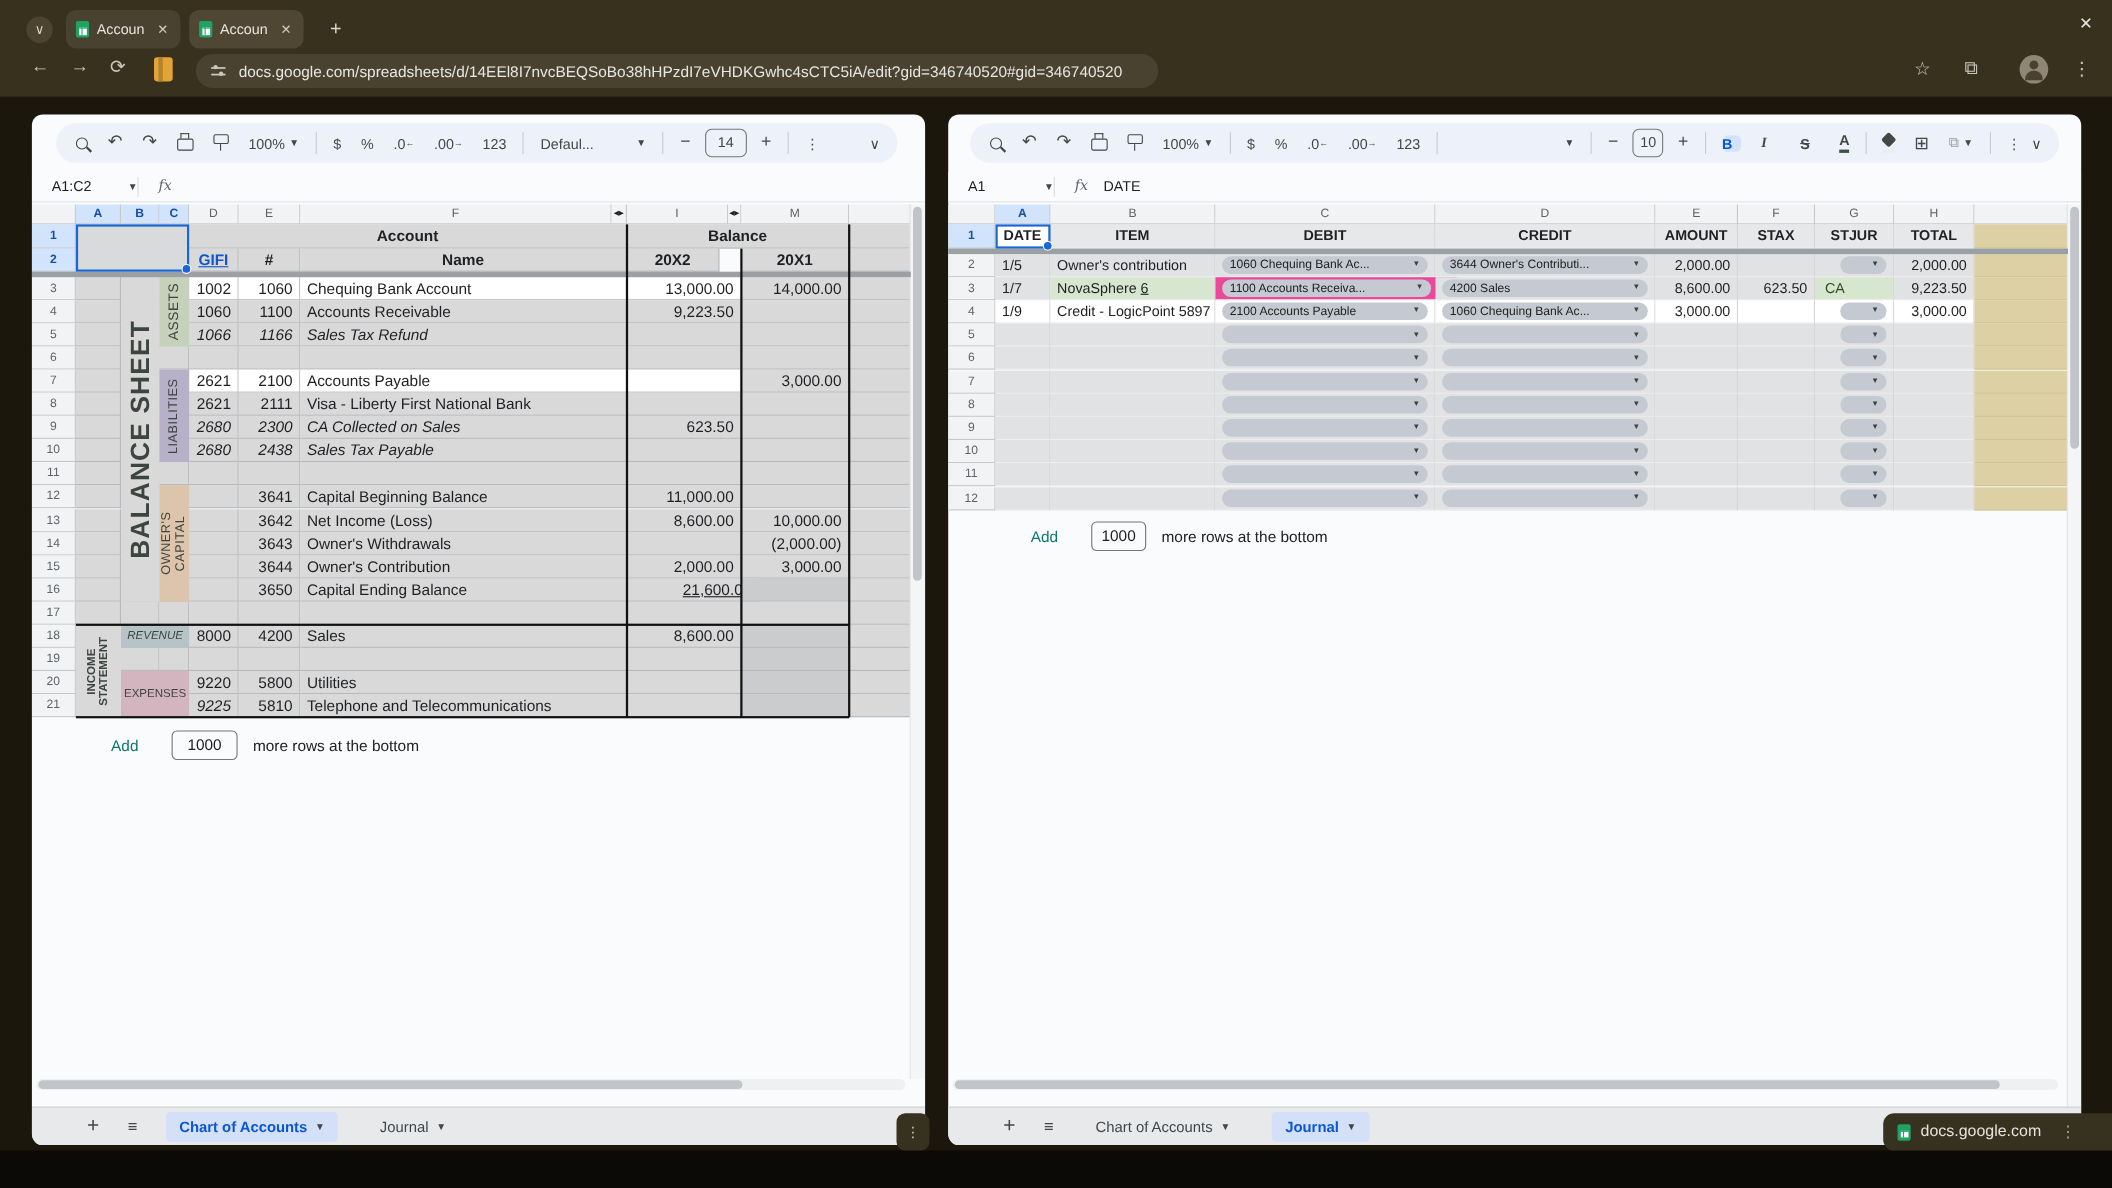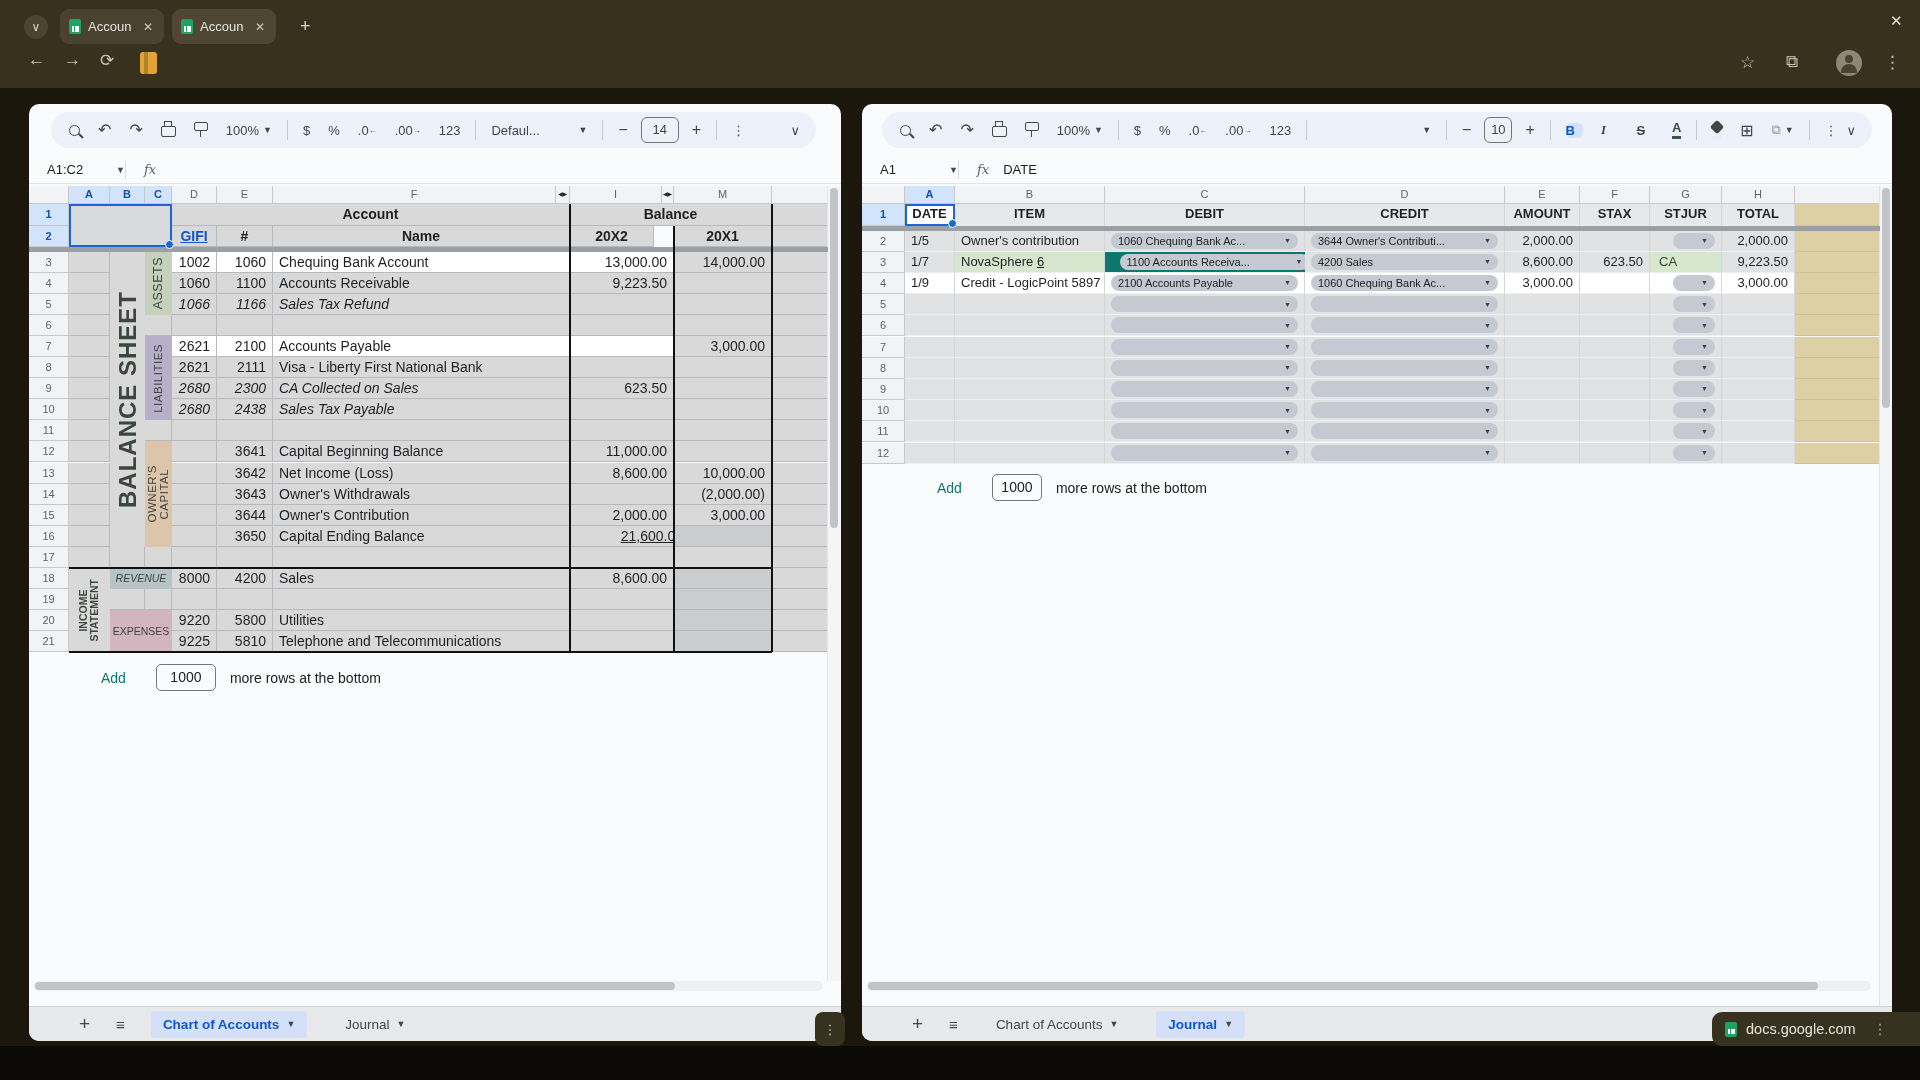--- a/index.html
+++ b/index.html
@@ -114,20 +114,24 @@
     <span class="gsheet"></span>
     <span class="tx">Accoun</span>
     <span class="x">✕</span>
   </div>
   <div class="newtab">+</div>
   <div class="winx">✕</div>
   <div class="navi" style="left:28px;">←</div>
   <div class="navi" style="left:64px;">→</div>
   <div class="navi" style="left:100px;">⟳</div>
   <div class="exticon"></div>
+  <div id="urlpill">
+    <span class="tune"></span>
+    <span>docs.google.com/spreadsheets/d/14EEl8I7nvcBEQSoBo38hHPzdI7eVHDKGwhc4sCTC5iA/edit?gid=346740520#gid=346740520</span>
+  </div>
   <div class="chrright" style="left:1740px;">☆</div>
   <div class="chrright" style="left:1786px;">⧉</div>
   <div class="avatar"></div>
   <div class="chrright" style="left:1884px;">⋮</div>
 </div>
 <div id="deskbg"></div>
 
 <div class="win" id="winL">
   <div class="tpill" style="left:22px;width:765px;">
     <span class="ti" style="margin-left:18px;">
@@ -380,21 +384,21 @@
       <div class="c num" style="left: 143px; top: 423.85px; width: 45px; height: 21.05px; line-height: 20.05px;">9220</div>
       <div class="c num" style="left: 188px; top: 423.85px; width: 56px; height: 21.05px; line-height: 20.05px;">5800</div>
       <div class="c" style="left: 244px; top: 423.85px; width: 297px; height: 21.05px; line-height: 20.05px;">Utilities</div>
       <div class="c num" style="left: 541px; top: 423.85px; width: 104px; height: 21.05px; line-height: 20.05px;"></div>
       <div class="c num dkm" style="left: 645px; top: 423.85px; width: 98px; height: 21.05px; line-height: 20.05px;"></div>
       <div class="c" style="left: 743px; top: 423.85px; width: 56px; height: 21.05px; line-height: 20.05px;"></div>
       <div class="hd" style="left: 0px; top: 444.9px; width: 40px; height: 21.05px; line-height: 20.05px;">21</div>
       <div class="c" style="left: 40px; top: 444.9px; width: 41px; height: 21.05px; line-height: 20.05px;"></div>
       <div class="c" style="left: 81px; top: 444.9px; width: 35px; height: 21.05px; line-height: 20.05px;"></div>
       <div class="c" style="left: 116px; top: 444.9px; width: 27px; height: 21.05px; line-height: 20.05px;"></div>
-      <div class="c num" style="left: 143px; top: 444.9px; width: 45px; height: 21.05px; line-height: 20.05px;">9225</div>
+      <div class="c num" style="left: 143px; top: 444.9px; width: 45px; height: 21.05px; line-height: 20.05px; font-style: italic;">9225</div>
       <div class="c num" style="left: 188px; top: 444.9px; width: 56px; height: 21.05px; line-height: 20.05px;">5810</div>
       <div class="c" style="left: 244px; top: 444.9px; width: 297px; height: 21.05px; line-height: 20.05px;">Telephone and Telecommunications</div>
       <div class="c num" style="left: 541px; top: 444.9px; width: 104px; height: 21.05px; line-height: 20.05px;"></div>
       <div class="c num dkm" style="left: 645px; top: 444.9px; width: 98px; height: 21.05px; line-height: 20.05px;"></div>
       <div class="c" style="left: 743px; top: 444.9px; width: 56px; height: 21.05px; line-height: 20.05px;"></div>
       <div class="ov flexc" style="left: 81px; top: 66px; width: 35px; height: 294.7px; background: rgb(217, 217, 217);">
         <span class="vt" style="font-size:24px;font-weight:bold;letter-spacing:1px;color:#3d453f;">BALANCE SHEET</span>
       </div>
       <div class="ov flexc" style="left: 40px; top: 381.75px; width: 41px; height: 84.2px; background: rgb(217, 217, 217);">
         <span class="vt" style="font-size:10.5px;font-weight:bold;color:#3d453f;">INCOME<br>STATEMENT</span>
@@ -555,21 +559,21 @@
       <div class="c rc flexc" style="left: 788px; top: 44.5px; width: 72px; height: 21.2px; background: rgb(225, 226, 227); justify-content: flex-end;">
         <div class="pill" style="width:42px;justify-content:flex-end;">
           <span class="parr">▼</span>
         </div>
       </div>
       <div class="c rc num" style="left: 860px; top: 44.5px; width: 73px; height: 21.2px; line-height: 20.2px; background: rgb(225, 226, 227);">2,000.00</div>
       <div class="c rc tan" style="left: 933px; top: 44.5px; width: 85px; height: 21.2px; line-height: 20.2px;"></div>
       <div class="hd" style="left: 0px; top: 65.7px; width: 43px; height: 21.2px; line-height: 20.2px;">3</div>
       <div class="c rc" style="left: 43px; top: 65.7px; width: 50px; height: 21.2px; line-height: 20.2px; background: rgb(225, 226, 227);">1/7</div>
       <div class="c rc" style="left: 93px; top: 65.7px; width: 150px; height: 21.2px; line-height: 20.2px; background: rgb(215, 231, 207);">NovaSphere <span style="text-decoration: underline;">6</span></div>
-      <div class="c rc flexc" style="left: 243px; top: 65.7px; width: 220px; height: 21.2px; background: #0f766e; justify-content: center;">
+      <div class="c rc flexc" style="left: 243px; top: 65.7px; width: 220px; height: 21.2px; background: #ec4899;">
         <div class="pill" style="width:190px;">
           <span>1100 Accounts Receiva...</span>
           <span class="parr">▼</span>
         </div>
       </div>
       <div class="c rc flexc" style="left: 443px; top: 65.7px; width: 200px; height: 21.2px; background: rgb(225, 226, 227);">
         <div class="pill" style="width:190px;">
           <span>4200 Sales</span>
           <span class="parr">▼</span>
         </div>

